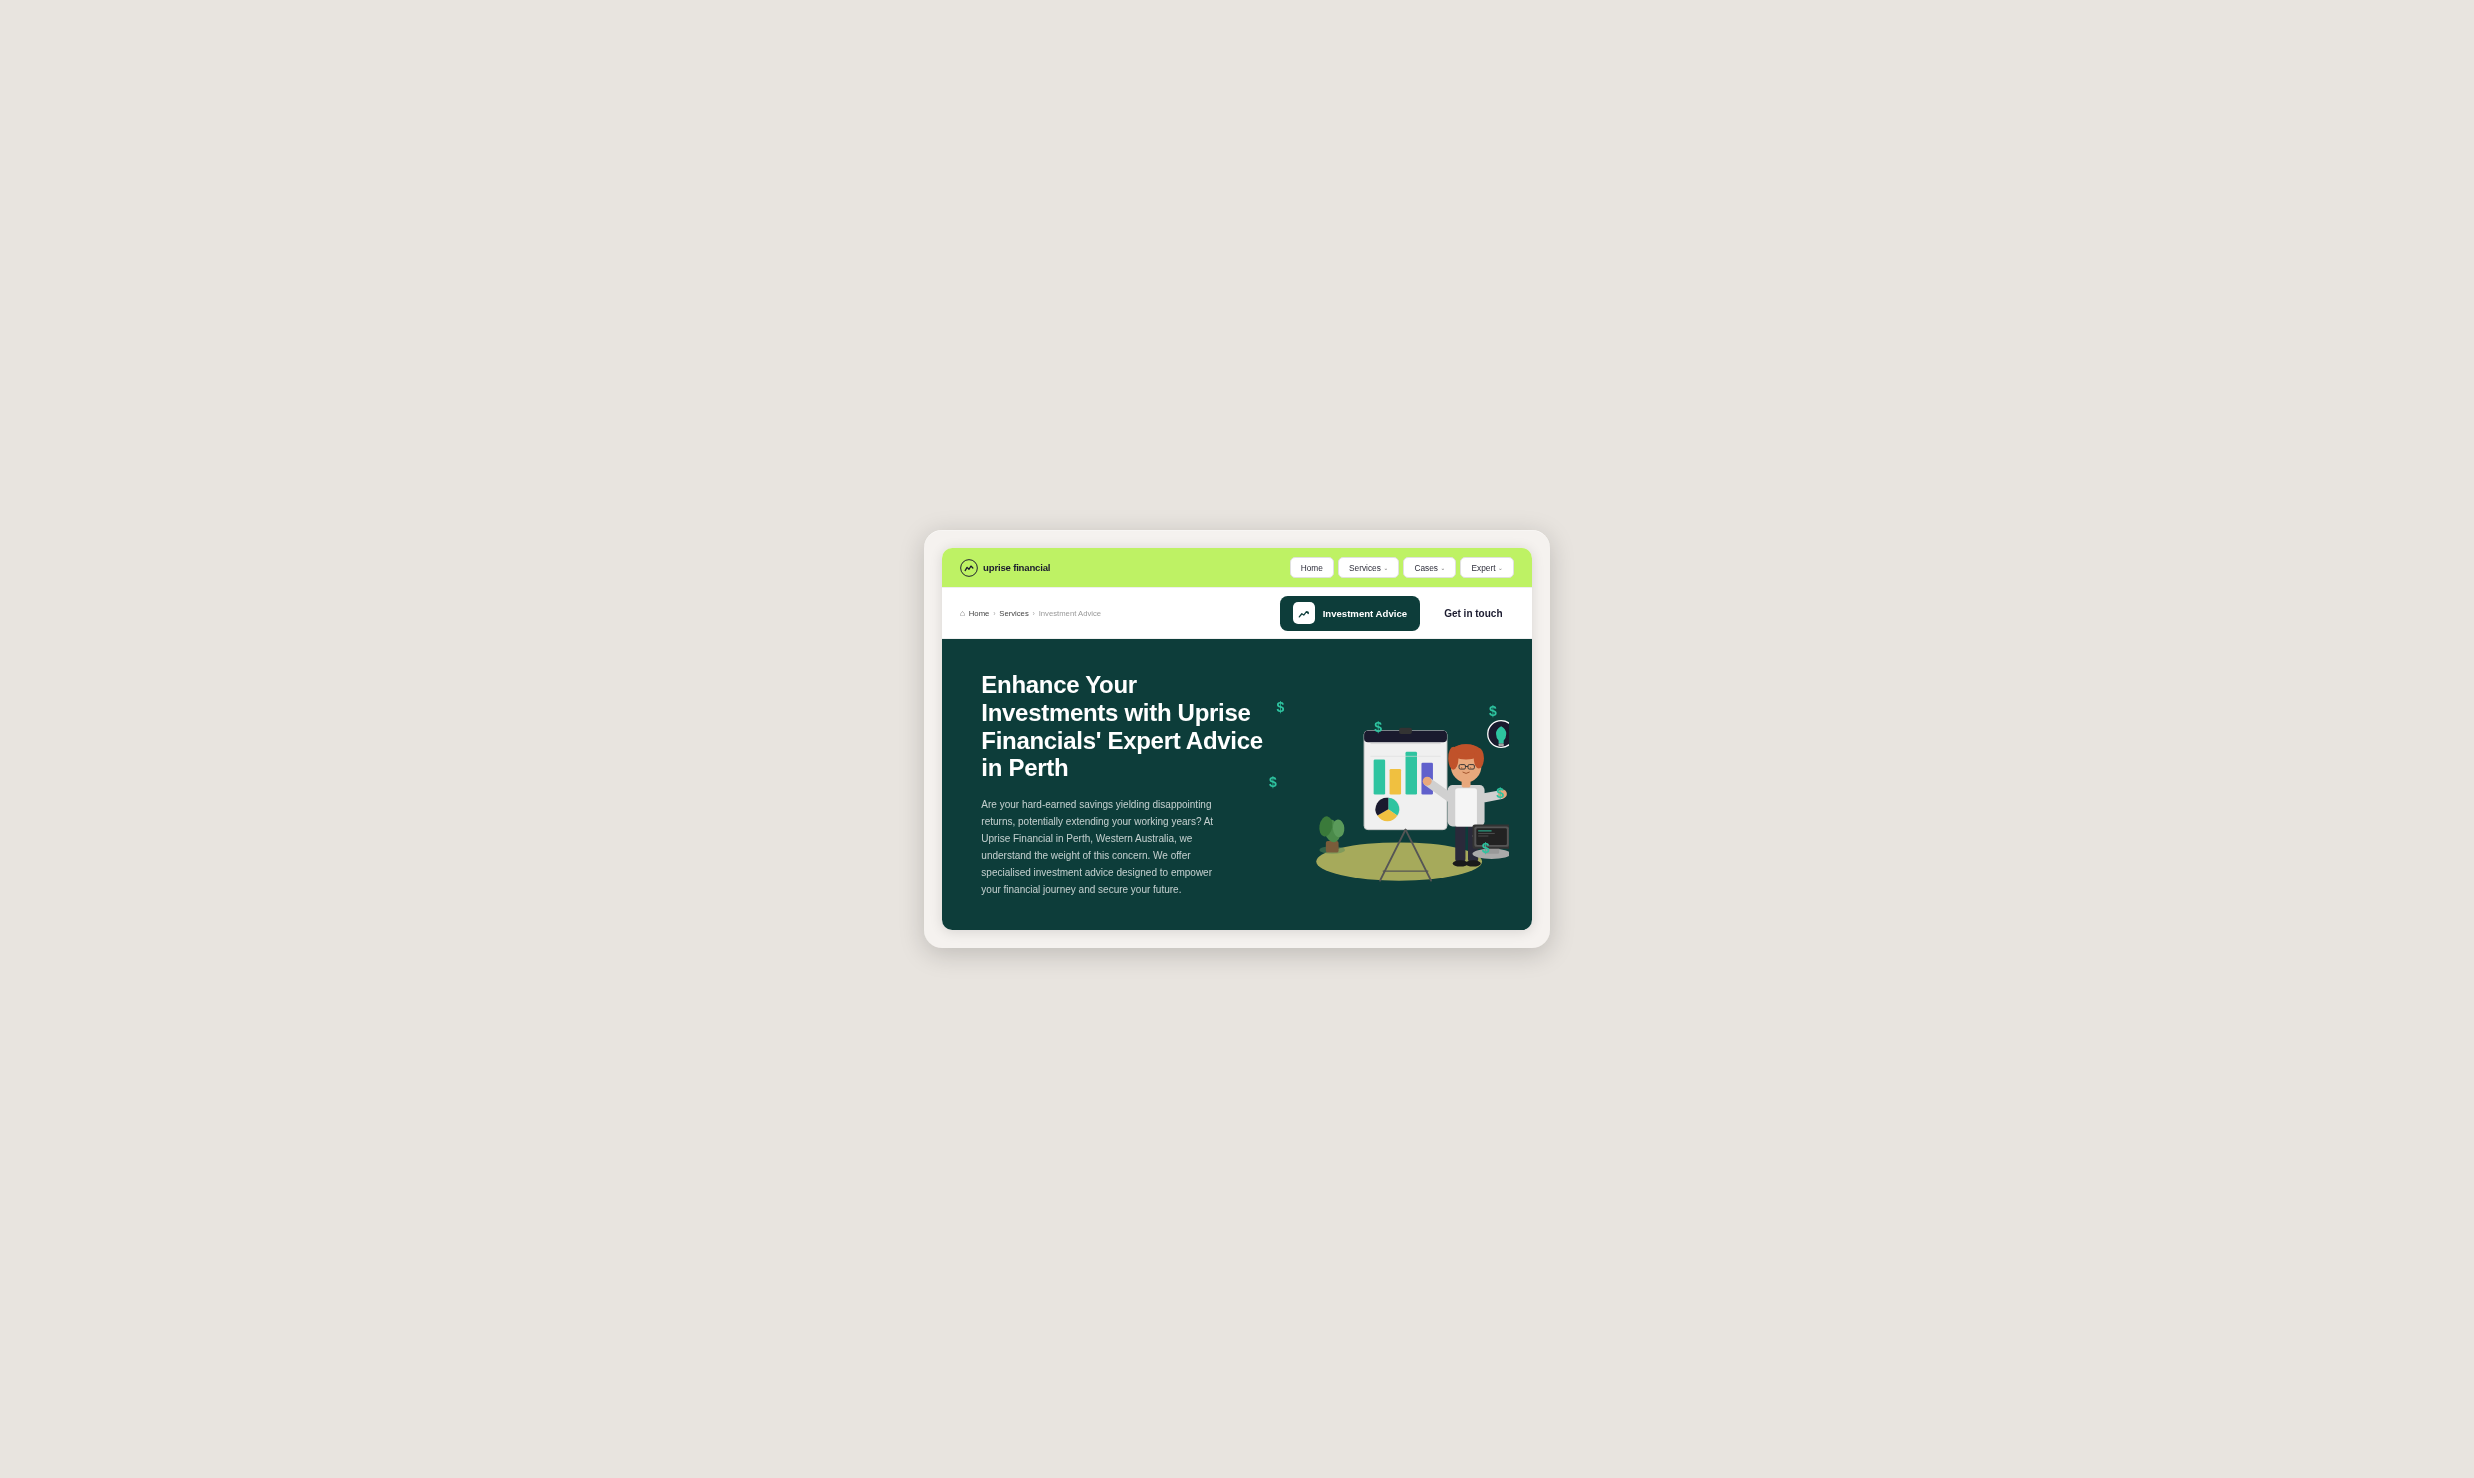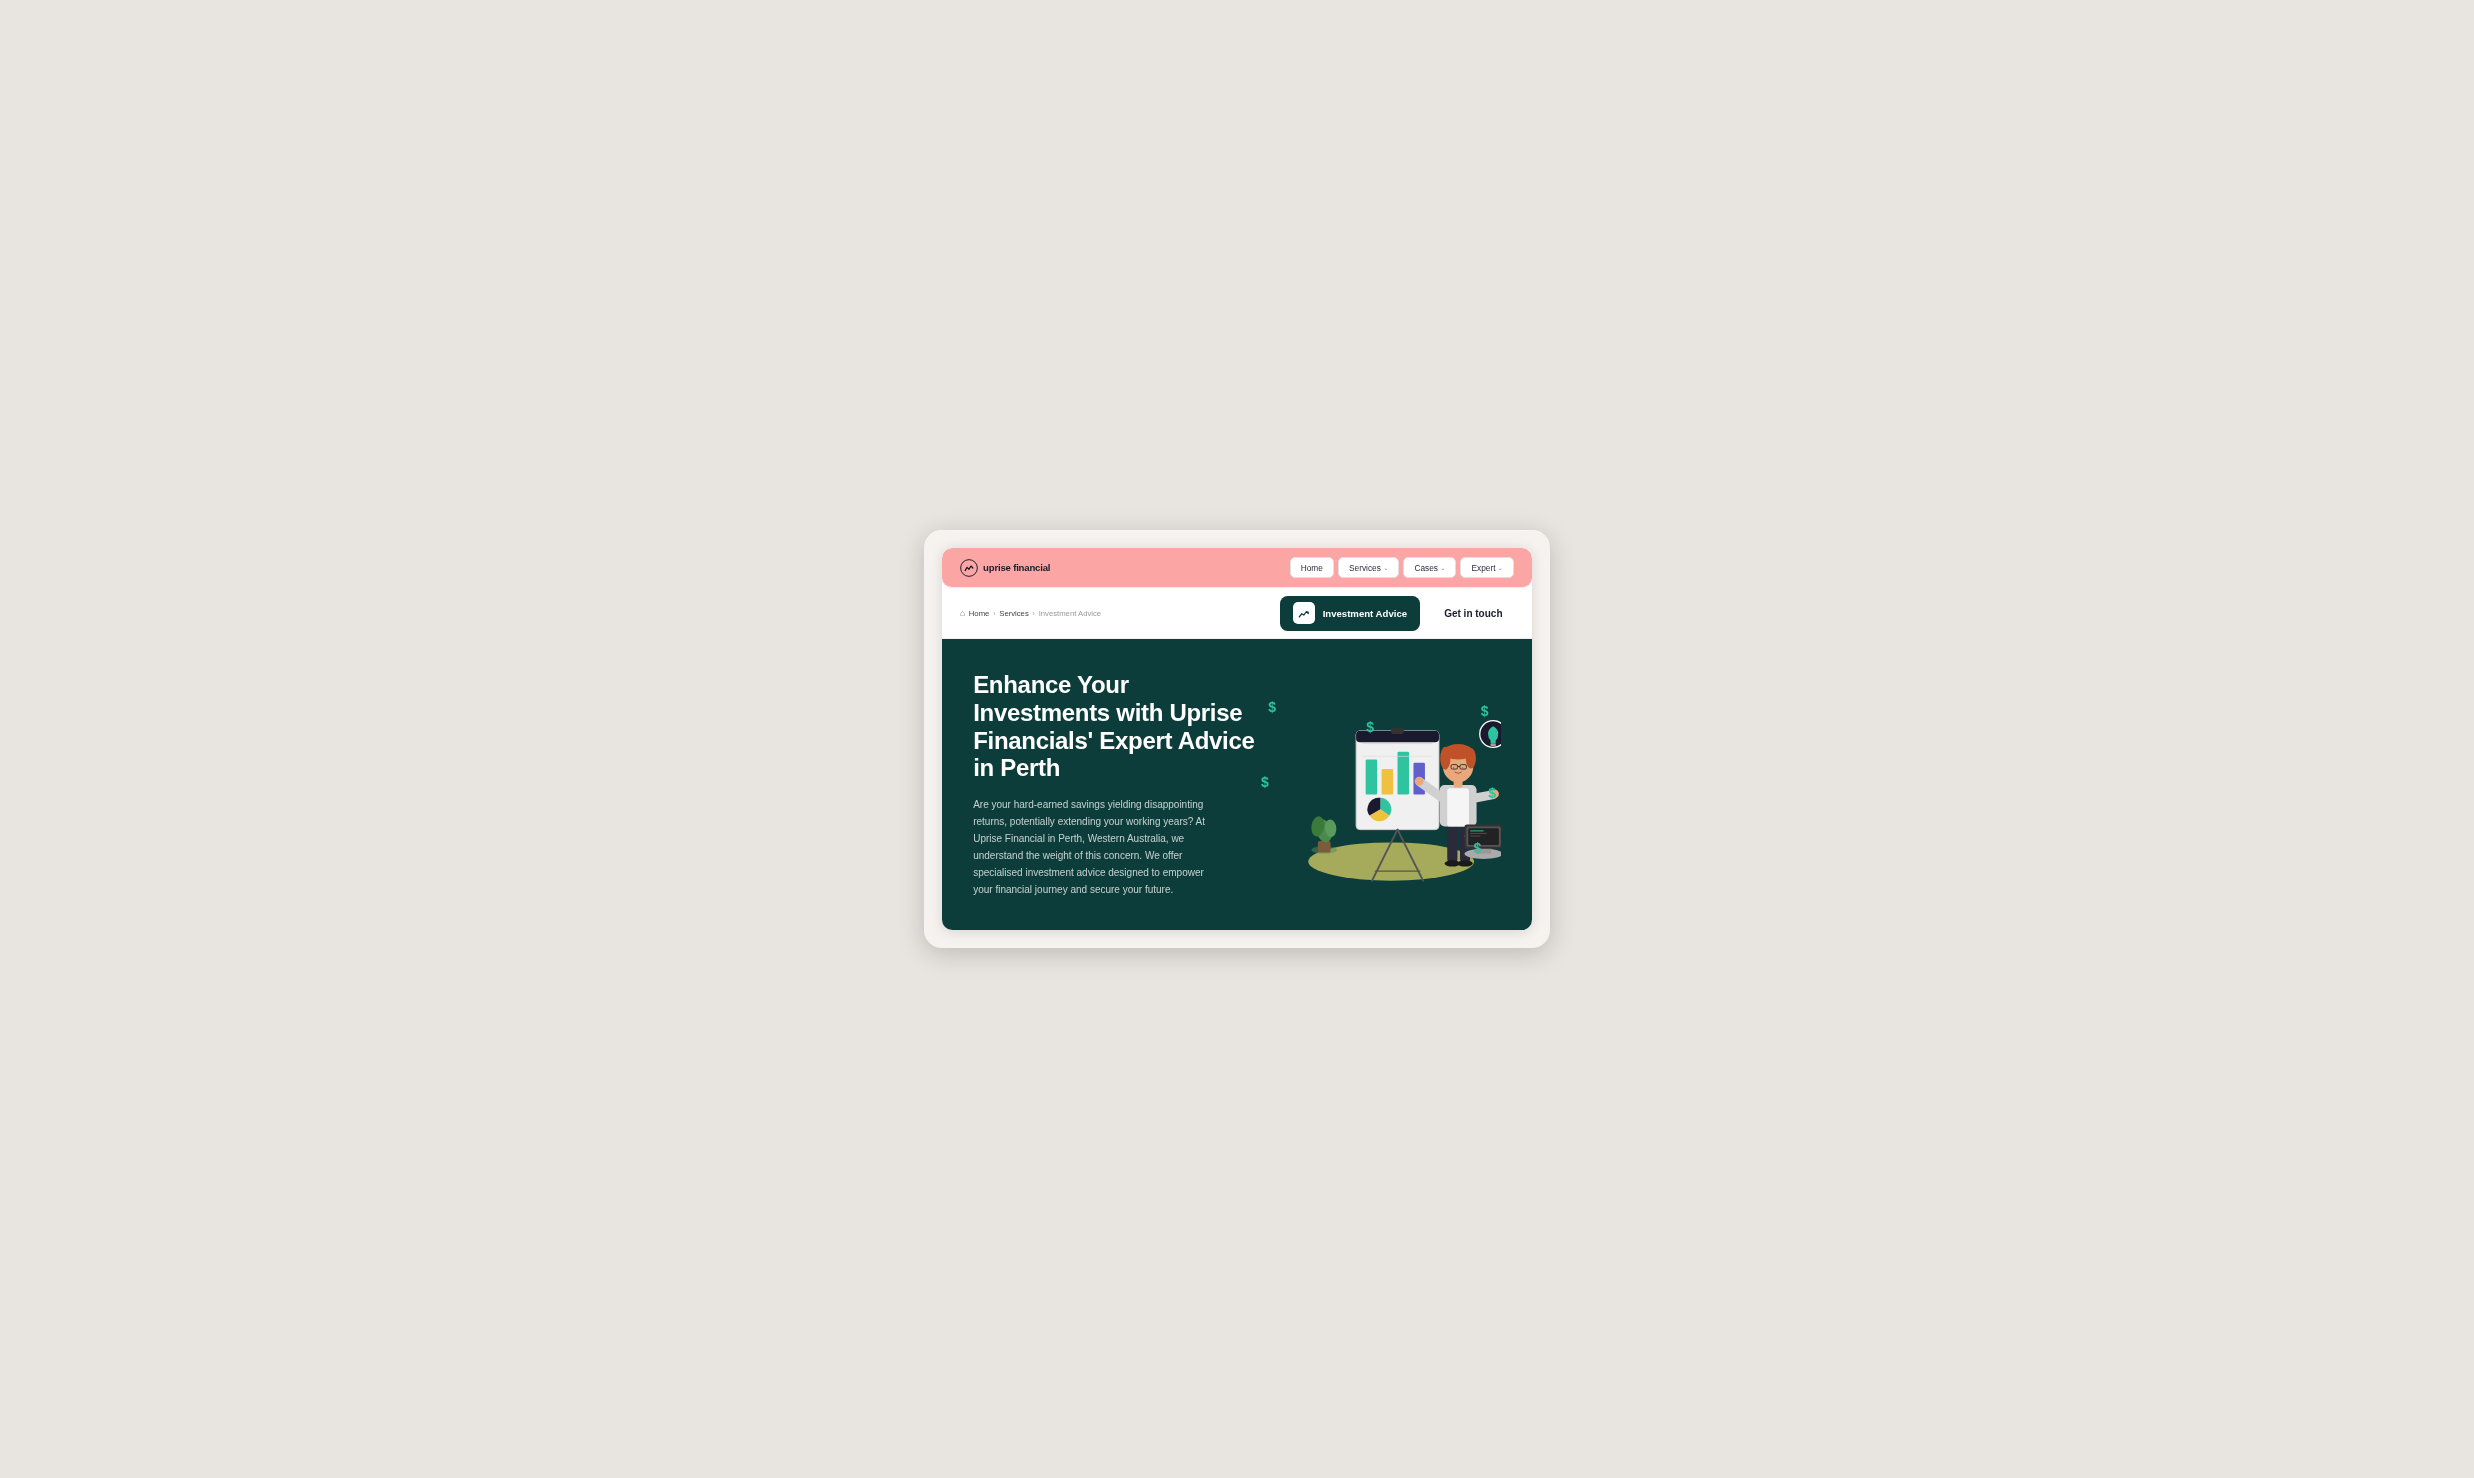--- a/index.html
+++ b/index.html
@@ -24,27 +24,26 @@
 
     .browser-window {
       background: #fff;
       border-radius: 10.2px;
       overflow: hidden;
       box-shadow: 0 1.3px 12.8px rgba(0,0,0,0.12);
     }
 
     
     .navbar {
-      background: #fca5a5;
+      background: #bef264;
       display: flex;
       align-items: center;
       justify-content: space-between;
       padding: 9px 18px;
       border-bottom: 0.6px solid #eee;
-      border-radius: 10px;
     }
 
     .logo-area {
       display: flex;
       align-items: center;
       gap: 5.1px;
     }
 
     .logo-icon {
       width: 18px;
@@ -159,21 +158,21 @@
       margin-left: 12.8px;
       white-space: nowrap;
     }
 
     
     .hero {
       background: #0d3d3a;
       padding: 32px 23px 32px 23px;
       display: flex;
       align-items: center;
-      justify-content: center;
+      justify-content: flex-end;
       min-height: 256px;
       position: relative;
       overflow: hidden;
     }
 
     .hero-text {
       flex: 0 0 52%;
       max-width: 52%;
     }
 

